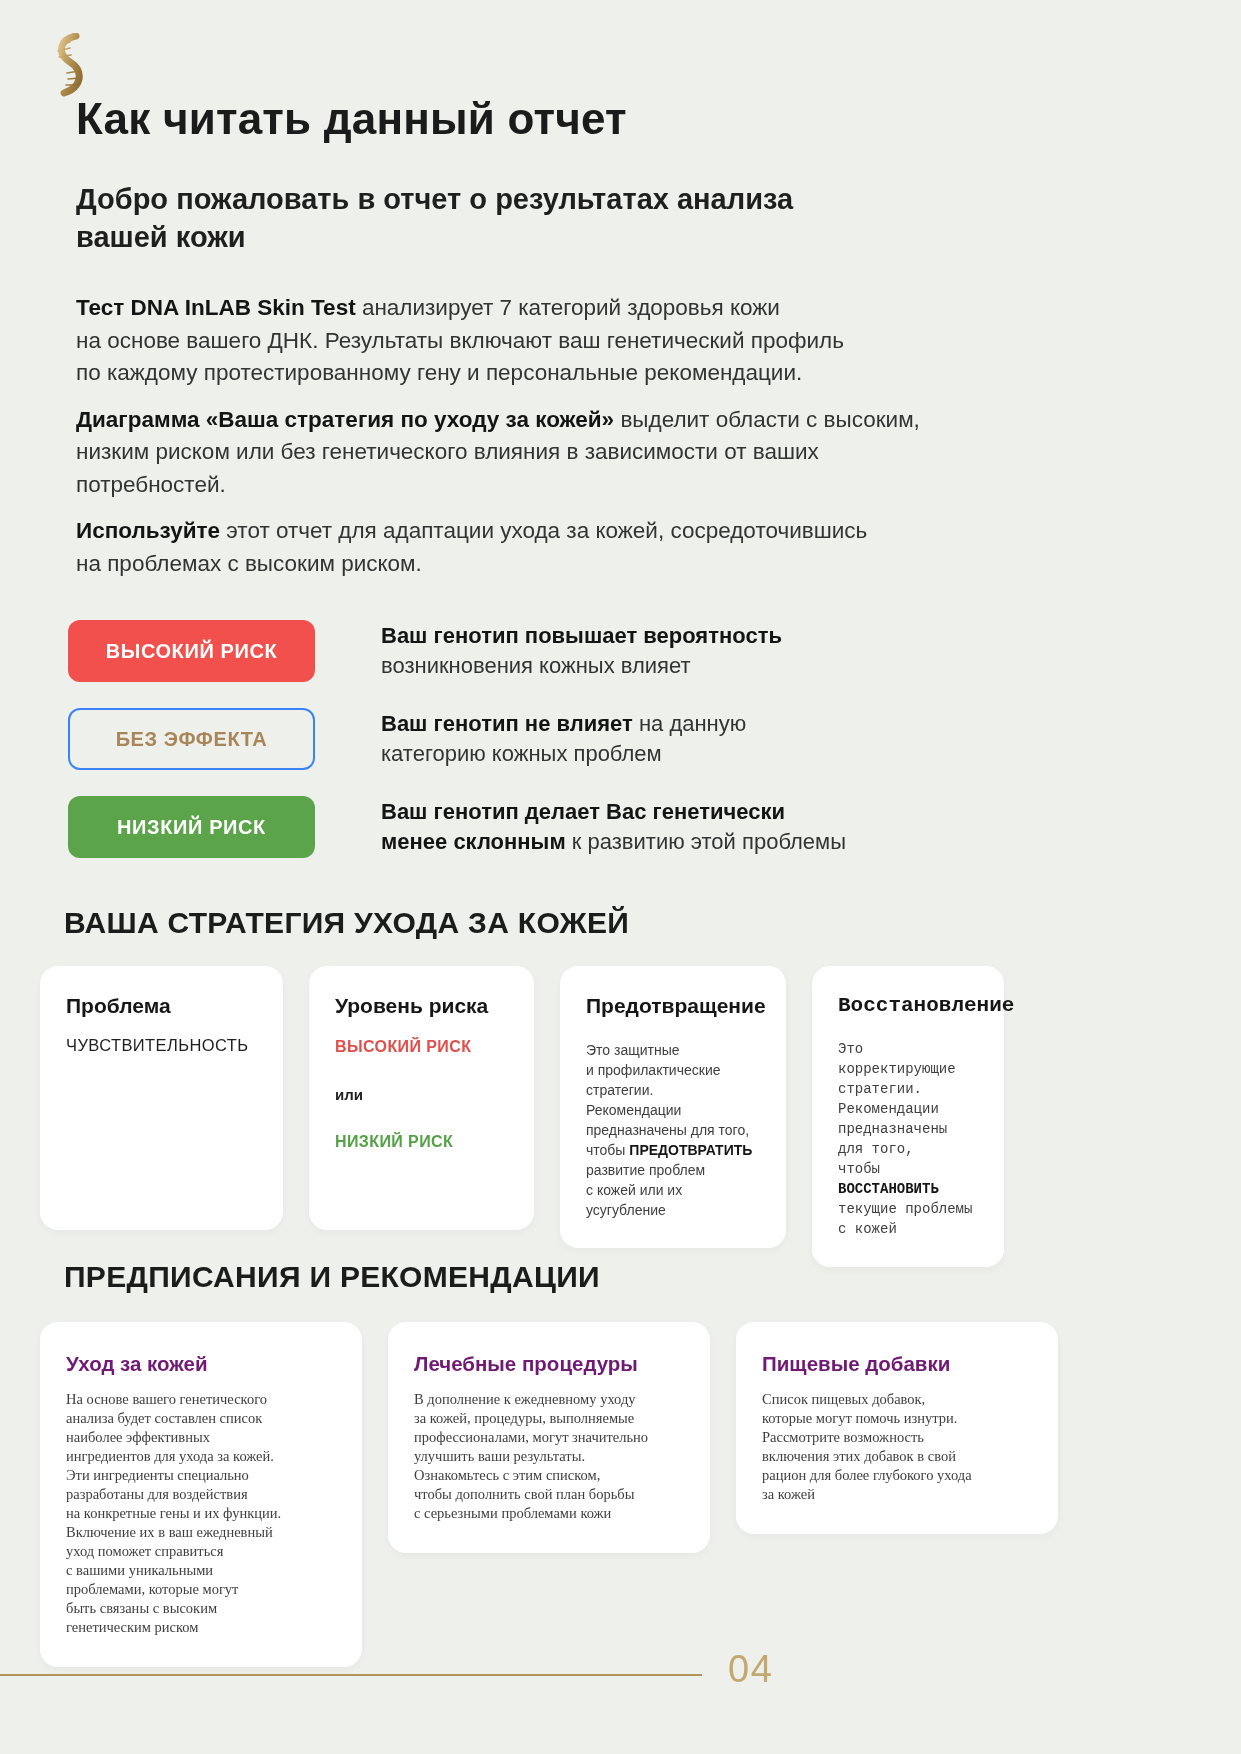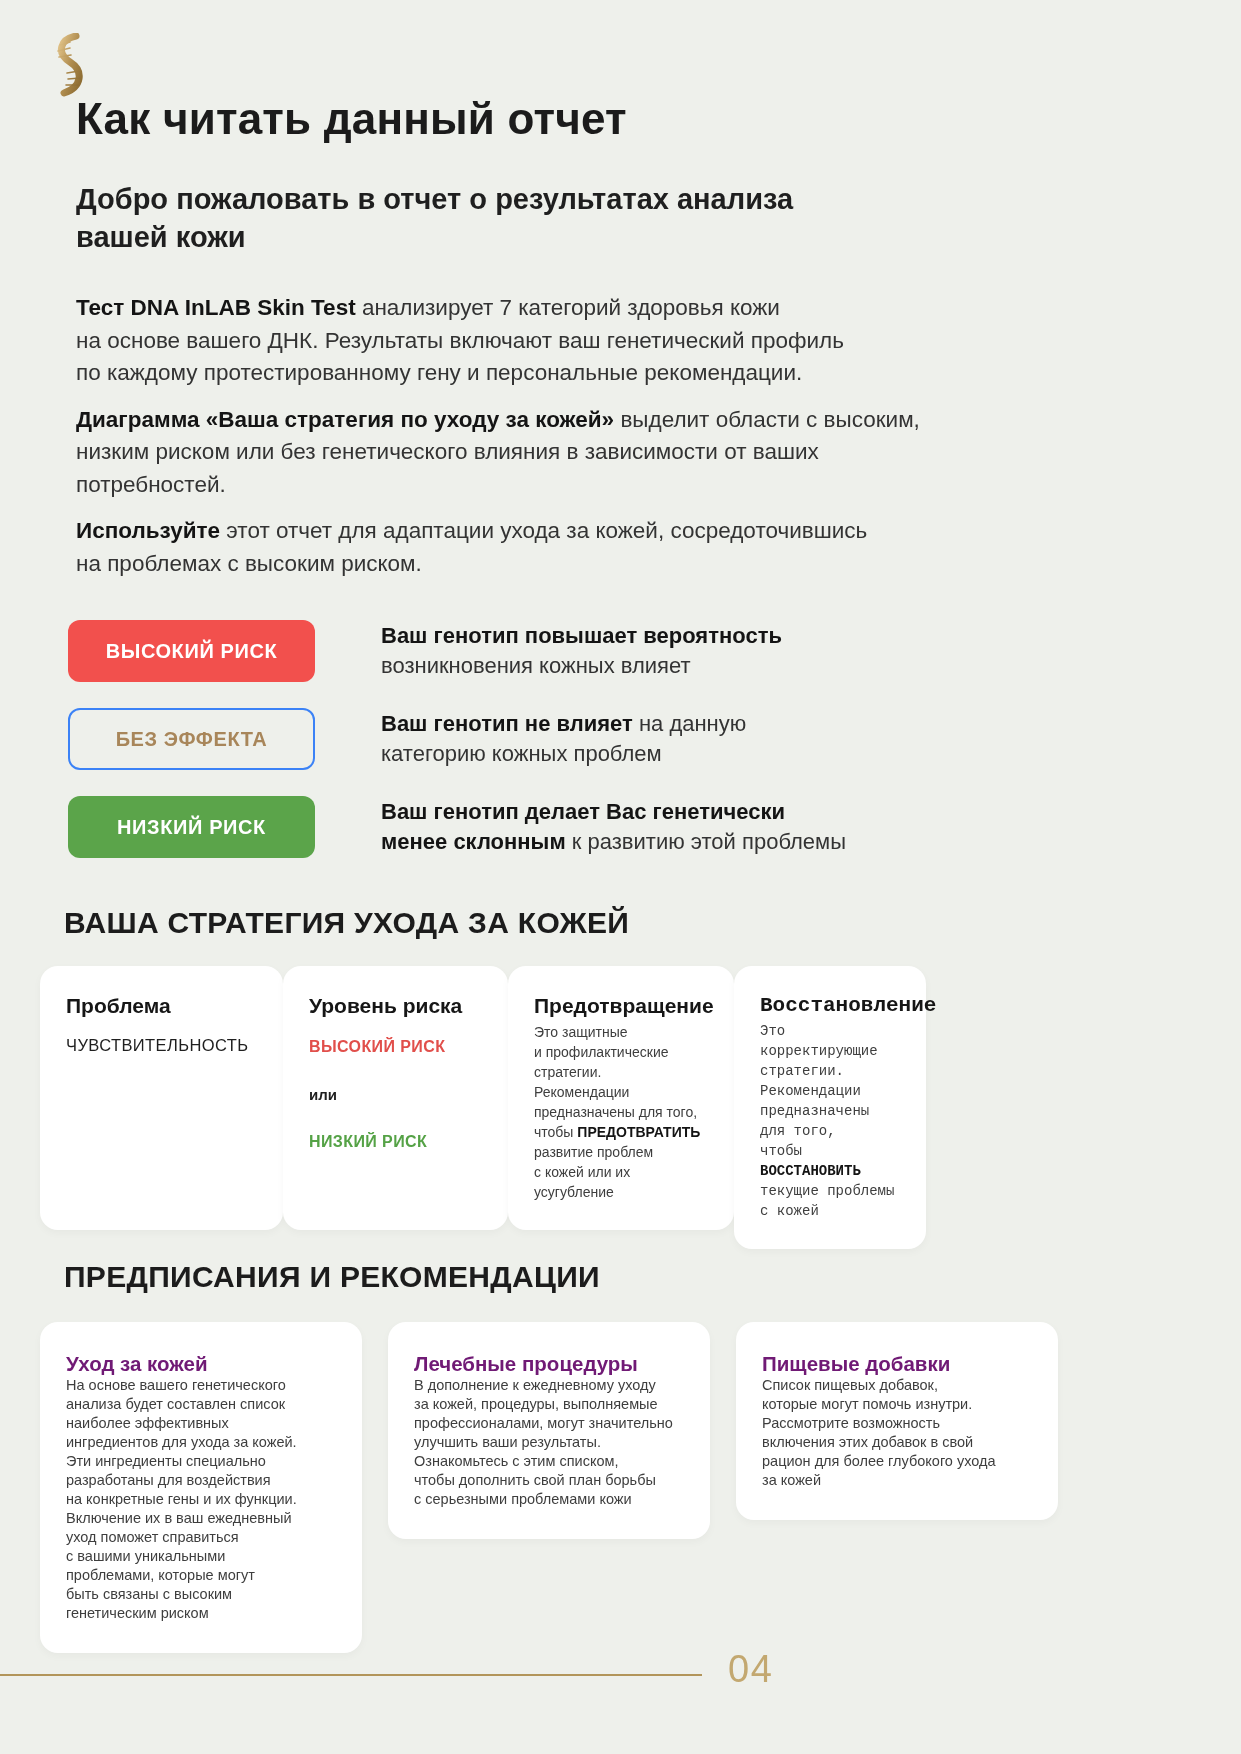--- a/index.html
+++ b/index.html
@@ -37,39 +37,39 @@
   .badge-none{border:2px solid #3b82f6;color:#a8865a;background:transparent;}
   .badge-low{background:#5ba44a;color:#ffffff;}
   .legend-desc{margin-left:66px;font-size:22px;line-height:30px;color:#333;}
   .section-heading{
     position:absolute;margin:0;
     font-size:30px;font-weight:700;color:#1c1c1c;letter-spacing:.3px;
   }
   .strategy-heading{left:64px;top:906px;}
   .presc-heading{left:64px;top:1260px;}
   .cards{position:absolute;display:flex;align-items:flex-start;}
-  .strategy-cards{left:40px;top:966px;}
+  .strategy-cards{left:40px;top:966px;gap:26px;}
   .presc-cards{left:40px;top:1322px;gap:26px;}
   .card{
     background:#ffffff;border-radius:18px;box-sizing:border-box;
     padding:28px 26px;box-shadow:0 3px 8px rgba(0,0,0,.035);
   }
   .card-s1{width:243px;min-height:264px;}
   .card-s2{width:225px;min-height:264px;}
   .card-s3{width:226px;min-height:264px;}
   .card-s4{width:192px;min-height:264px;font-family:Liberation Mono, monospace;}
   .card-title{font-size:21px;font-weight:800;color:#161616;}
   .problem-value{margin-top:18px;font-size:16.5px;color:#1f1f1f;letter-spacing:.4px;}
   .risk-high-text{margin-top:20px;font-size:16px;font-weight:600;color:#e14f4b;letter-spacing:.4px;}
   .risk-or{margin-top:30px;font-size:15px;font-weight:700;color:#1f1f1f;}
   .risk-low-text{margin-top:30px;font-size:16px;font-weight:600;color:#55a246;letter-spacing:.4px;}
-  .card-body-sm{margin-top:4px;font-size:14px;line-height:20px;color:#3e3e3e;}
+  .card-body-sm{margin-top:22px;font-size:14px;line-height:20px;color:#3e3e3e;}
   .presc-card{width:322px;padding:30px 26px;}
   .presc-title{font-size:20.5px;font-weight:800;color:#701a75;}
-  .presc-body{font-size:14.5px;line-height:19px;color:#3e3e3e;white-space:pre-line;}
+  .presc-body{margin-top:14px;font-size:14.5px;line-height:19px;color:#3e3e3e;white-space:pre-line;font-family:Liberation Serif, serif;}
   .footer-line{position:absolute;left:0;top:1674px;width:702px;height:2px;background:#b2955a;}
   .page-number{
     position:absolute;left:728px;top:1648px;
     font-size:38px;color:#c3a870;letter-spacing:1.5px;font-weight:400;
   }
 </style>
 </head>
 <body>
 
 <div class="page">

